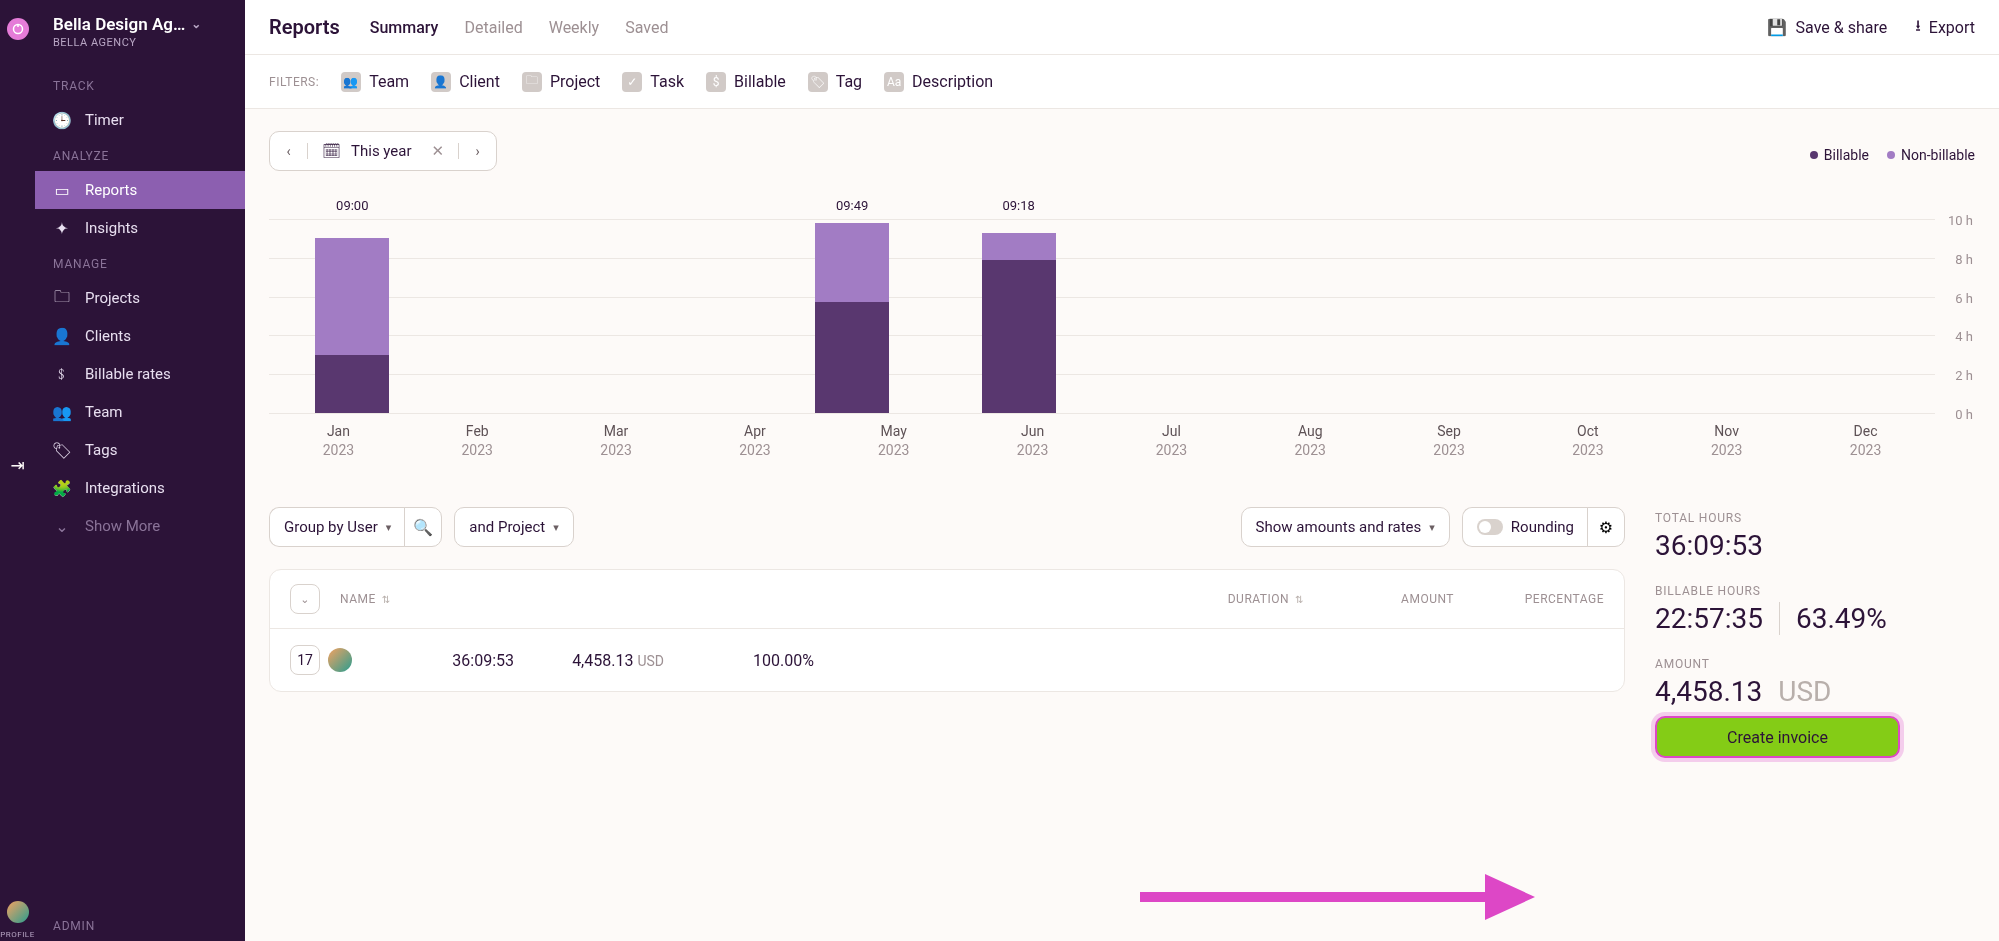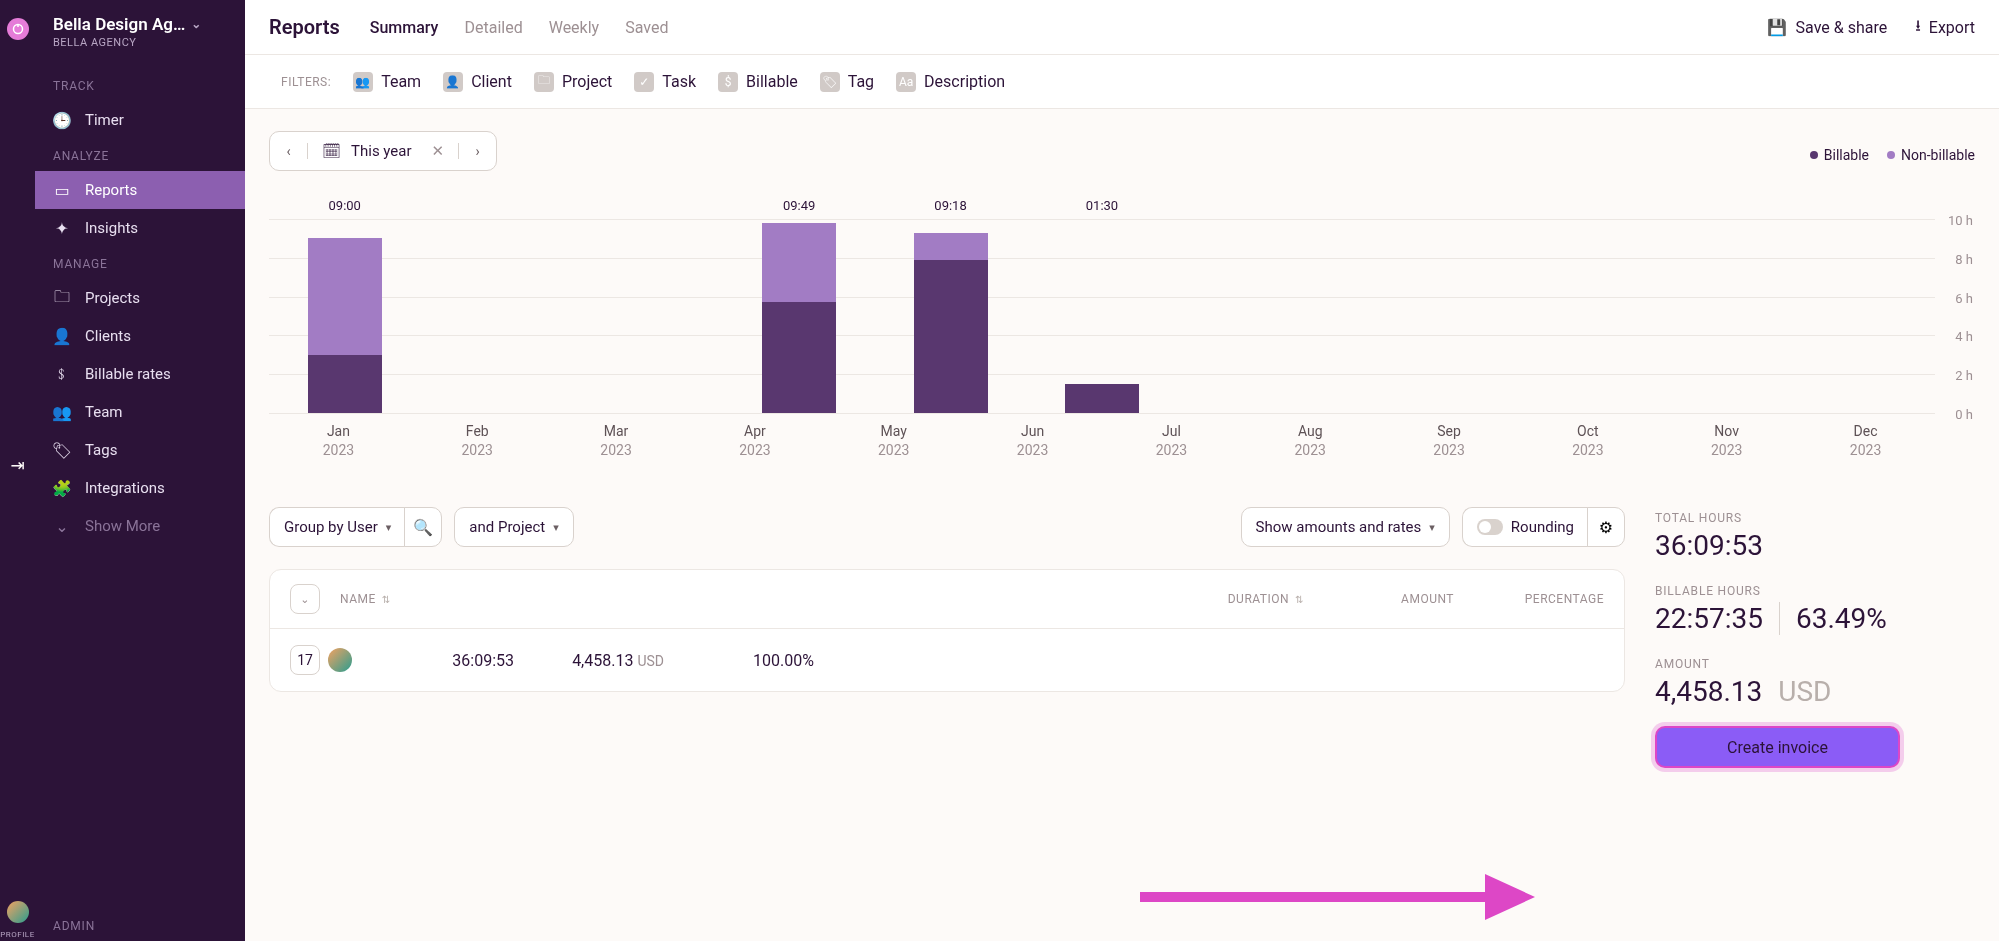--- a/index.html
+++ b/index.html
@@ -26,21 +26,21 @@
 
 
 .main { flex: 1; display: flex; flex-direction: column; overflow: hidden; }
 .topbar { height: 55px; border-bottom: 1px solid #ece7e3; display: flex; align-items: center; padding: 0 24px; background: #fff; }
 .topbar .title { font-size: 20px; font-weight: 600; color: #2c1338; margin-right: 30px; }
 .topbar .tabs { display: flex; gap: 26px; color: #9d9093; font-size: 16px; }
 .topbar .tabs .tab.active { color: #2c1338; font-weight: 500; }
 .topbar .actions { margin-left: auto; display: flex; gap: 28px; color: #2c1338; font-size: 16px; }
 .topbar .actions .btn { display: flex; align-items: center; gap: 8px; cursor: pointer; }
 
-.filterbar { height: 54px; border-bottom: 1px solid #ece7e3; display: flex; align-items: center; padding: 0 36px; gap: 22px; background: #fff; }
+.filterbar { height: 54px; border-bottom: 1px solid #ece7e3; display: flex; align-items: center; padding: 0 24px; gap: 22px; background: #fff; }
 .filterbar .label { font-size: 12px; letter-spacing: 0.5px; color: #9d9093; }
 .filter-item { display: flex; align-items: center; gap: 8px; color: #2c1338; font-size: 16px; cursor: pointer; }
 .filter-item .ficon { width: 20px; height: 20px; background: #d1cac7; border-radius: 4px; display: flex; align-items: center; justify-content: center; font-size: 12px; color: #fff; }
 
 .content { flex: 1; padding: 22px 24px; overflow: auto; }
 .daterange { display: inline-flex; align-items: center; border: 1px solid #d9d2cd; border-radius: 10px; background: #fff; height: 40px; }
 .daterange .arrow { width: 38px; display: flex; align-items: center; justify-content: center; color: #6b5f63; font-size: 14px; cursor: pointer; }
 .daterange .arrow.left { border-right: 1px solid #d9d2cd; }
 .daterange .arrow.right { border-left: 1px solid #d9d2cd; }
 .daterange .mid { display: flex; align-items: center; padding: 0 14px; gap: 10px; color: #2c1338; font-size: 15px; }
@@ -94,21 +94,21 @@
 .trow .amt .cur { color: #9d9093; font-size: 14px; }
 .trow .pct { width: 150px; text-align: right; }
 
 .summary { width: 320px; padding-top: 4px; }
 .sum-label { font-size: 12px; color: #9d9093; letter-spacing: 0.8px; margin-bottom: 4px; }
 .sum-val { font-size: 28px; color: #2c1338; margin-bottom: 22px; display: flex; align-items: baseline; gap: 16px; }
 .sum-val .cur { color: #b8afab; font-size: 28px; font-weight: 400; }
 .sum-val .pct { color: #2c1338; border-left: 1px solid #d9d2cd; padding-left: 16px; }
 .sum-val.amt { margin-bottom: 6px; }
 
-.invoice-btn { margin-top: 18px; width: 245px; height: 42px; border: 2px solid #dd47c6; border-radius: 10px; display: flex; align-items: center; justify-content: center; color: #2c1338; font-size: 16px; cursor: pointer; box-shadow: 0 0 0 4px rgba(221,71,198,0.25); background: #8b5cf6; }
+.invoice-btn { margin-top: 8px; width: 245px; height: 42px; border: 2px solid #dd47c6; border-radius: 10px; display: flex; align-items: center; justify-content: center; color: #2c1338; font-size: 16px; cursor: pointer; box-shadow: 0 0 0 4px rgba(221,71,198,0.25); background: #84cc16; }
 
 .arrow-annot { position: absolute; left: 1140px; top: 874px; width: 400px; height: 40px; }
 .arrow-line { position: absolute; top: 18px; left: 0; width: 350px; height: 10px; background: #dd47c6; }
 .arrow-head { position: absolute; top: 0; left: 345px; width: 0; height: 0; border-top: 23px solid transparent; border-bottom: 23px solid transparent; border-left: 50px solid #dd47c6; }
 
 svg { display: block; }
 </style>
 </head>
 <body>
 
@@ -294,27 +294,20 @@
               <div class="bar">
                 <div class="seg-billable" style="height: 110.58px;"></div>
                 <div class="seg-nonbillable" style="height: 79.54px;"></div>
               </div>
             </div>
             <div class="bar-slot">
               <div class="bar-label">09:18</div>
               <div class="bar">
                 <div class="seg-billable" style="height: 153.26px;"></div>
                 <div class="seg-nonbillable" style="height: 27.16px;"></div>
-              </div>
-            </div>
-            <div class="bar-slot">
-              <div class="bar-label">01:30</div>
-              <div class="bar">
-                <div class="seg-billable" style="height: 29.1px;"></div>
-                <div class="seg-nonbillable" style="height: 0px;"></div>
               </div>
             </div>
             <div class="bar-slot"></div>
             <div class="bar-slot"></div>
             <div class="bar-slot"></div>
             <div class="bar-slot"></div>
             <div class="bar-slot"></div>
           </div>
         </div>
       <div class="xlabels" id="xlabels">

